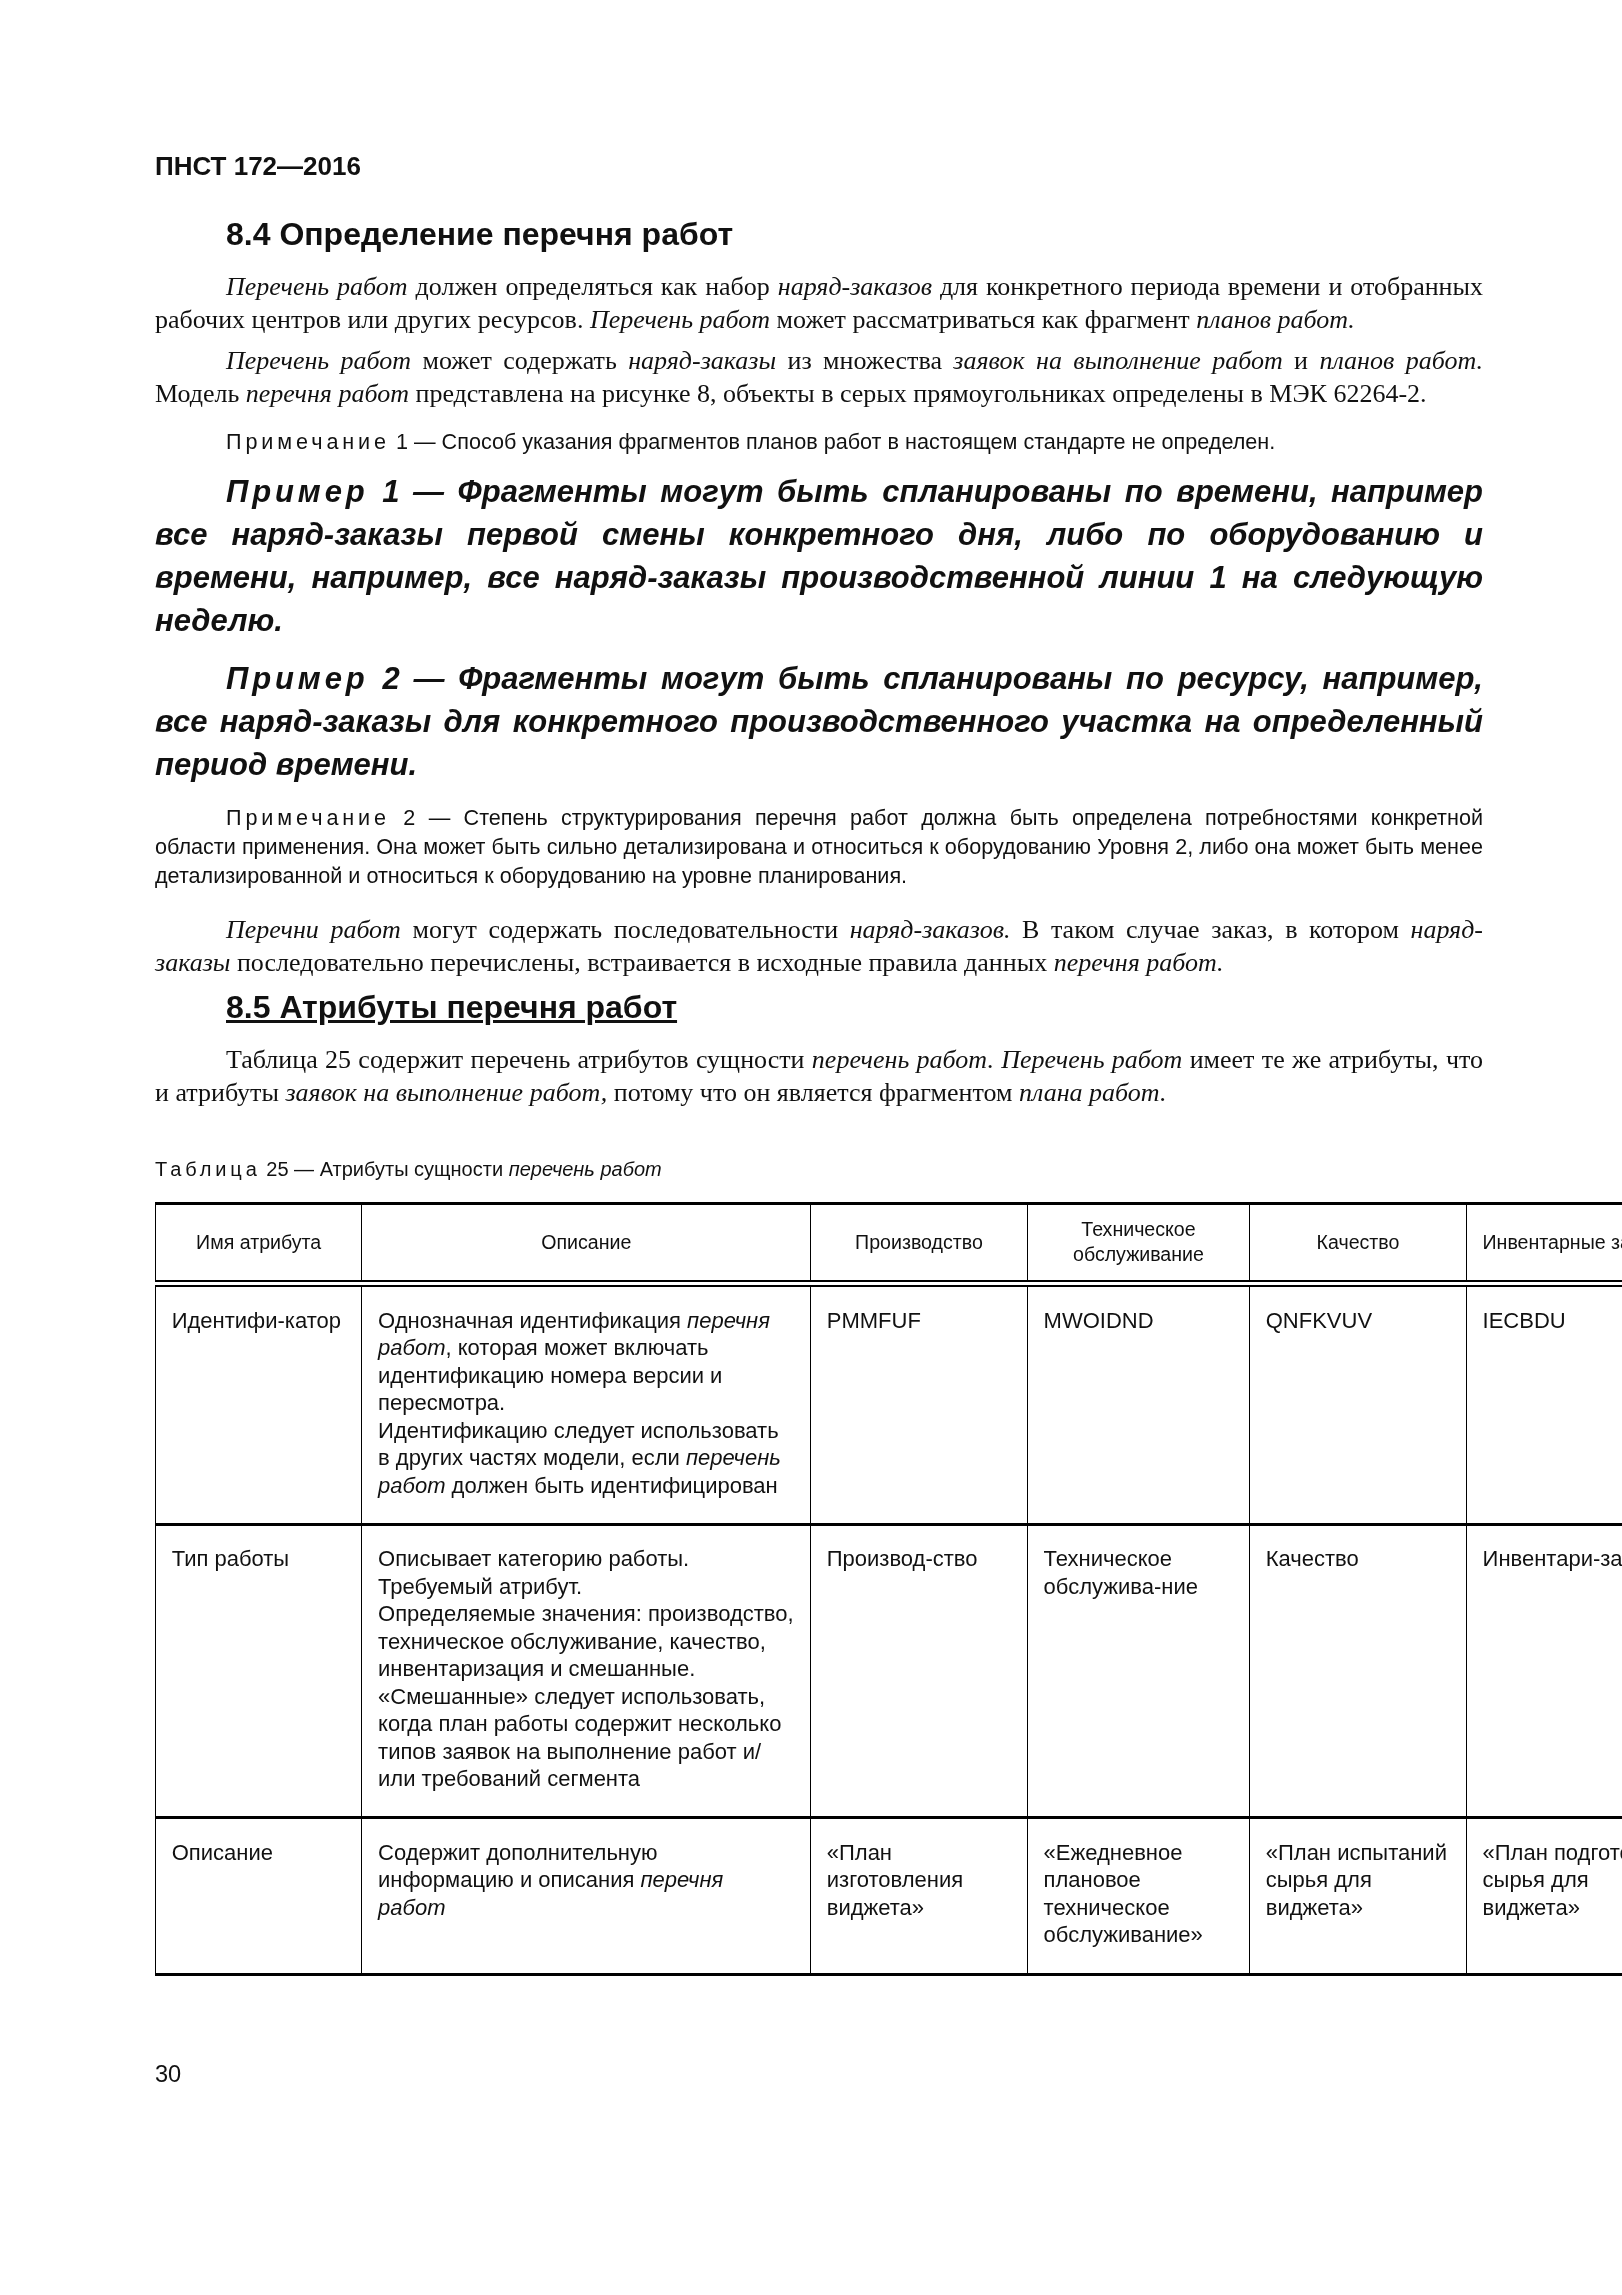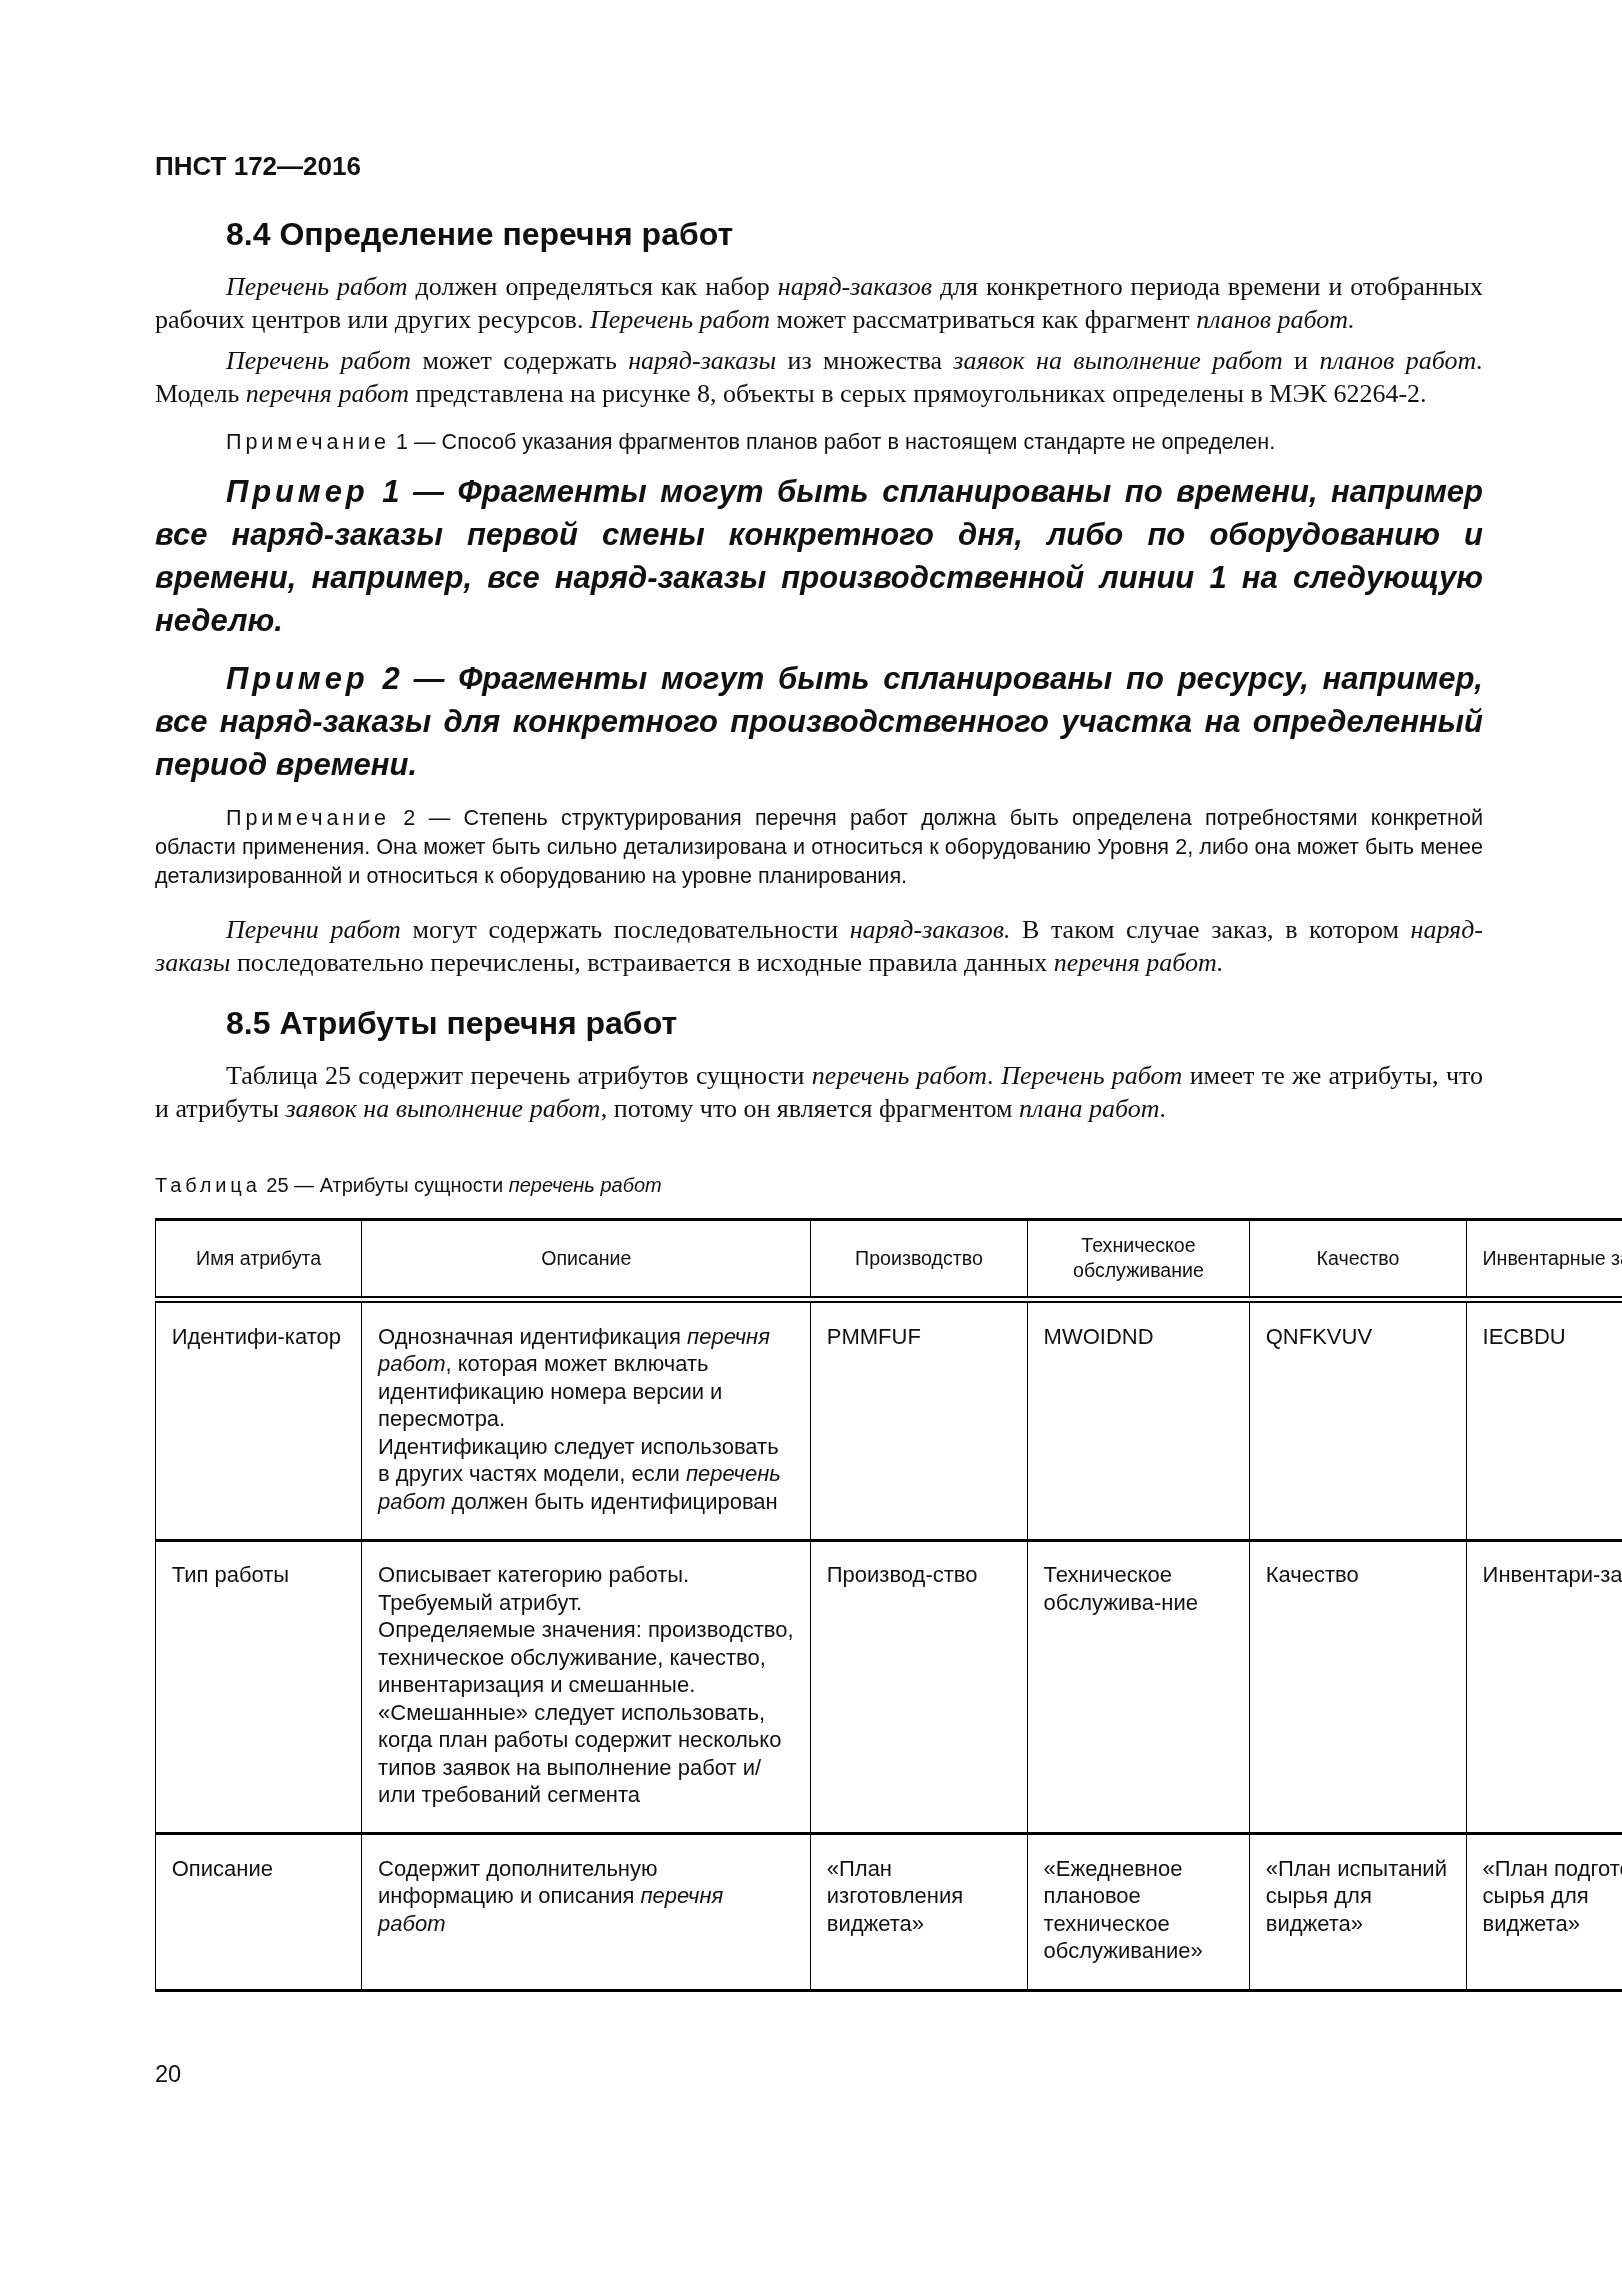--- a/index.html
+++ b/index.html
@@ -26,21 +26,21 @@
   p.note {
     font-size: 21.6px; line-height: 29px; margin: 17px 0 6.5px 0;
     text-align: justify; text-indent: 71px;
   }
   p.example {
     font-size: 31px; line-height: 43px; margin: 14.4px 0 6.5px 0;
     text-align: justify; text-indent: 71px; font-weight: bold; font-style: italic;
   }
   .spaced { letter-spacing: 3.9px; }
   em { font-style: italic; }
-  .sec2 { margin-top: 26px; }
+  .sec2 { margin-top: 10px; text-decoration: underline; }
   .caption {
     font-size: 20px; line-height: 29px; margin: 46px 0 18.3px 0;
   }
   table.attrs {
     border-collapse: collapse; width: 1538px; margin-left: 0px;
     font-size: 22px; line-height: 27.5px;
     border-top: 3.3px solid #000; border-bottom: 3.3px solid #000;
     border-left: 1.3px solid #000; border-right: 1.3px solid #000;
   }
   table.attrs th {
@@ -154,14 +154,14 @@
           </td>
         <td>«План изготовления виджета»</td>
         <td>«Ежедневное плановое техническое обслуживание»</td>
         <td>«План испытаний сырья для виджета»</td>
         <td>«План подготовки сырья для виджета»</td>
       </tr>
     </tbody>
   </table>
 </div>
 
-<div class="page-number">20</div>
+<div class="page-number">30</div>
 
 
 </body></html>

